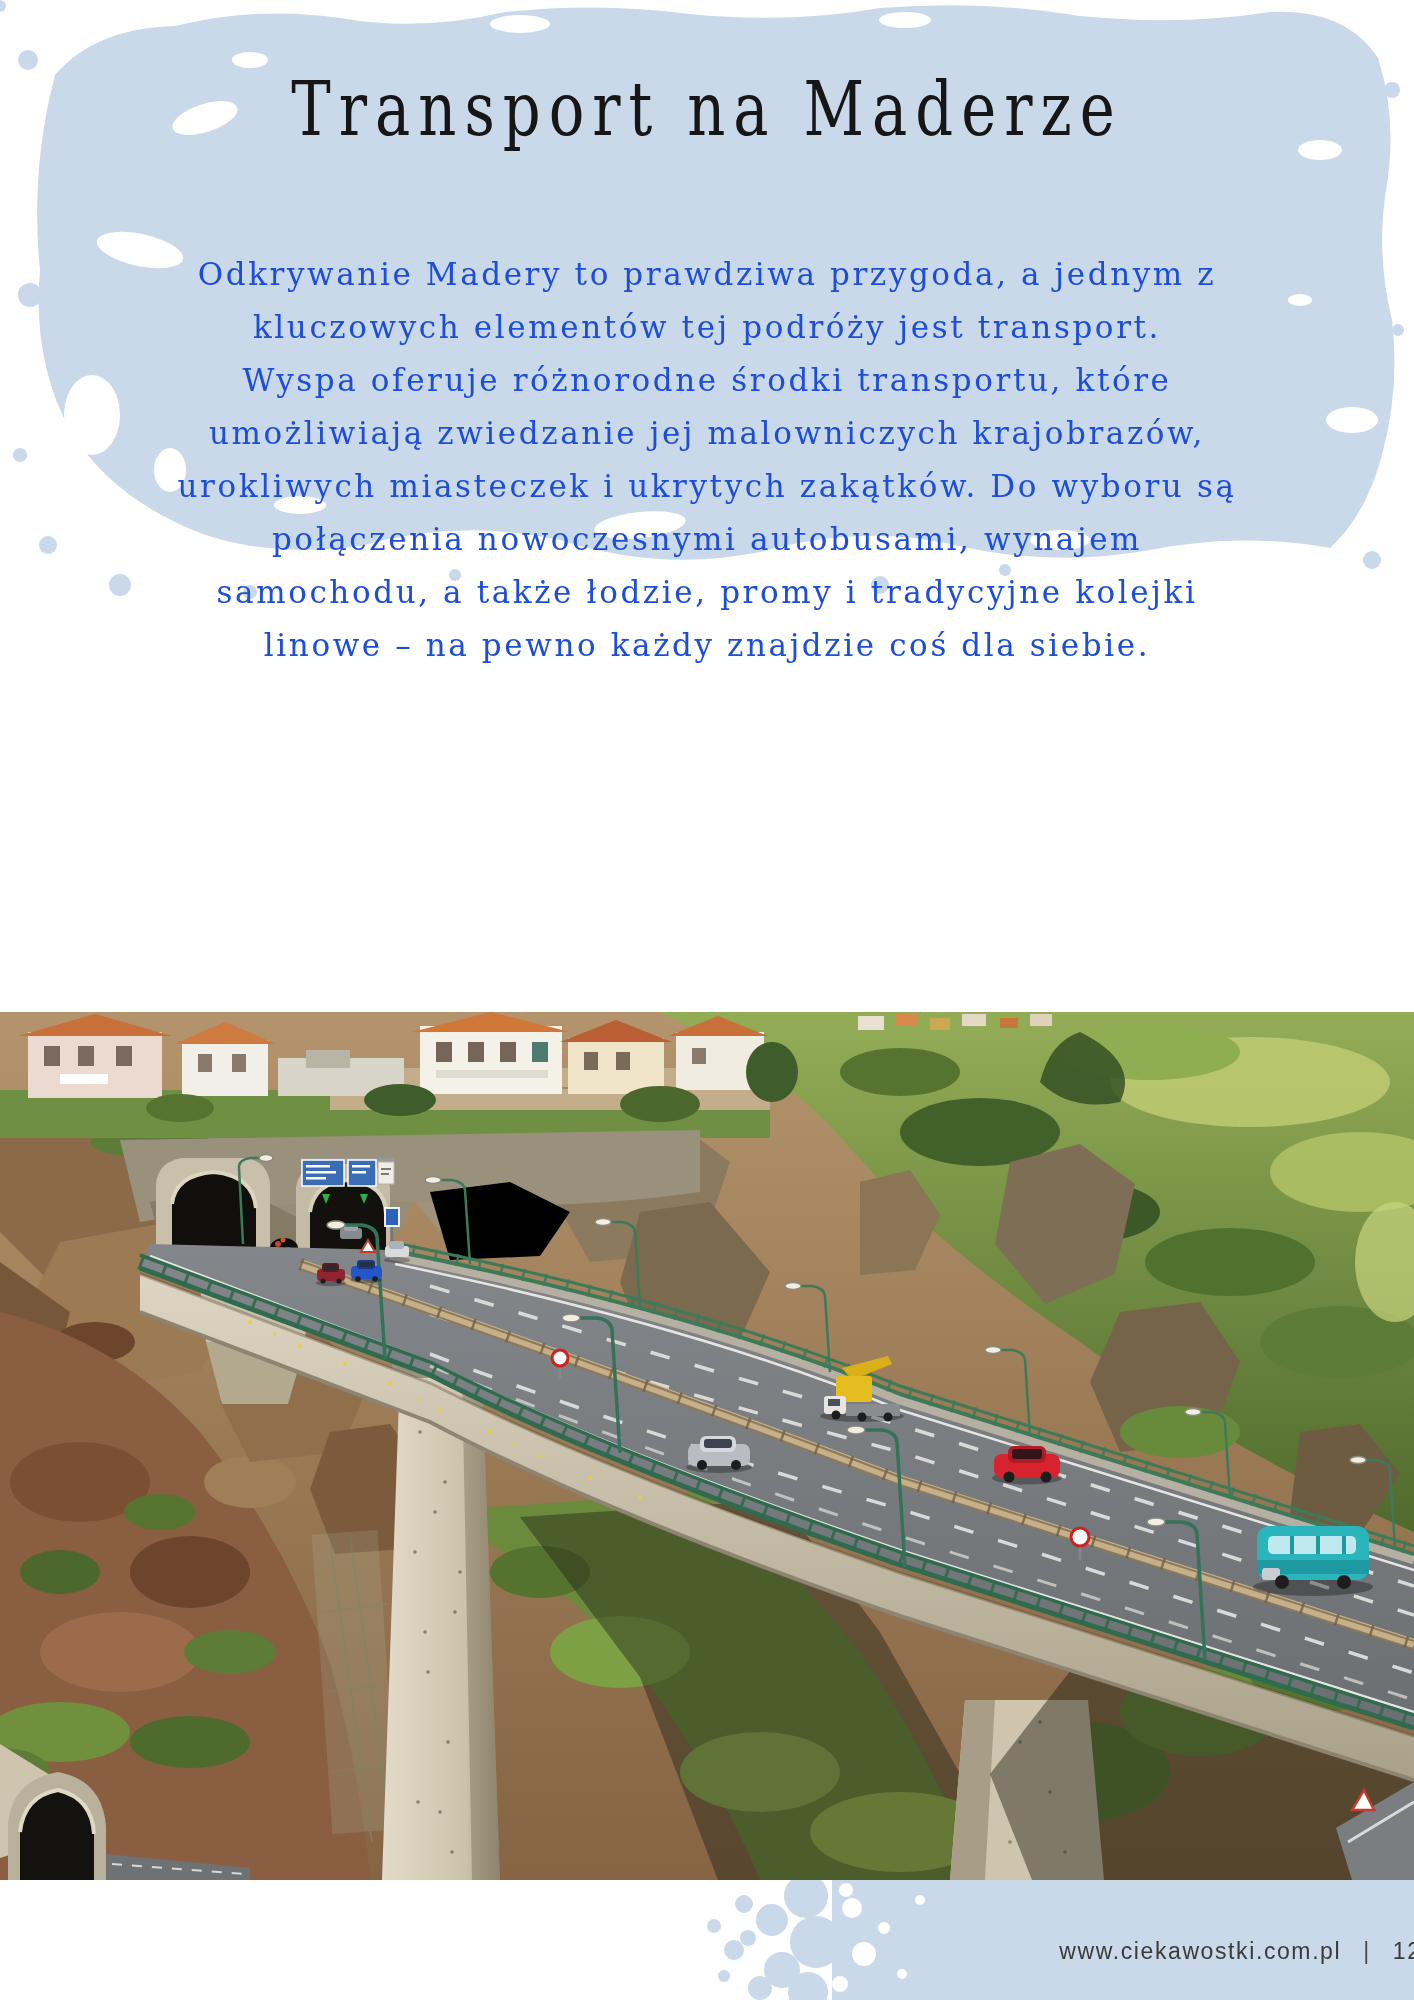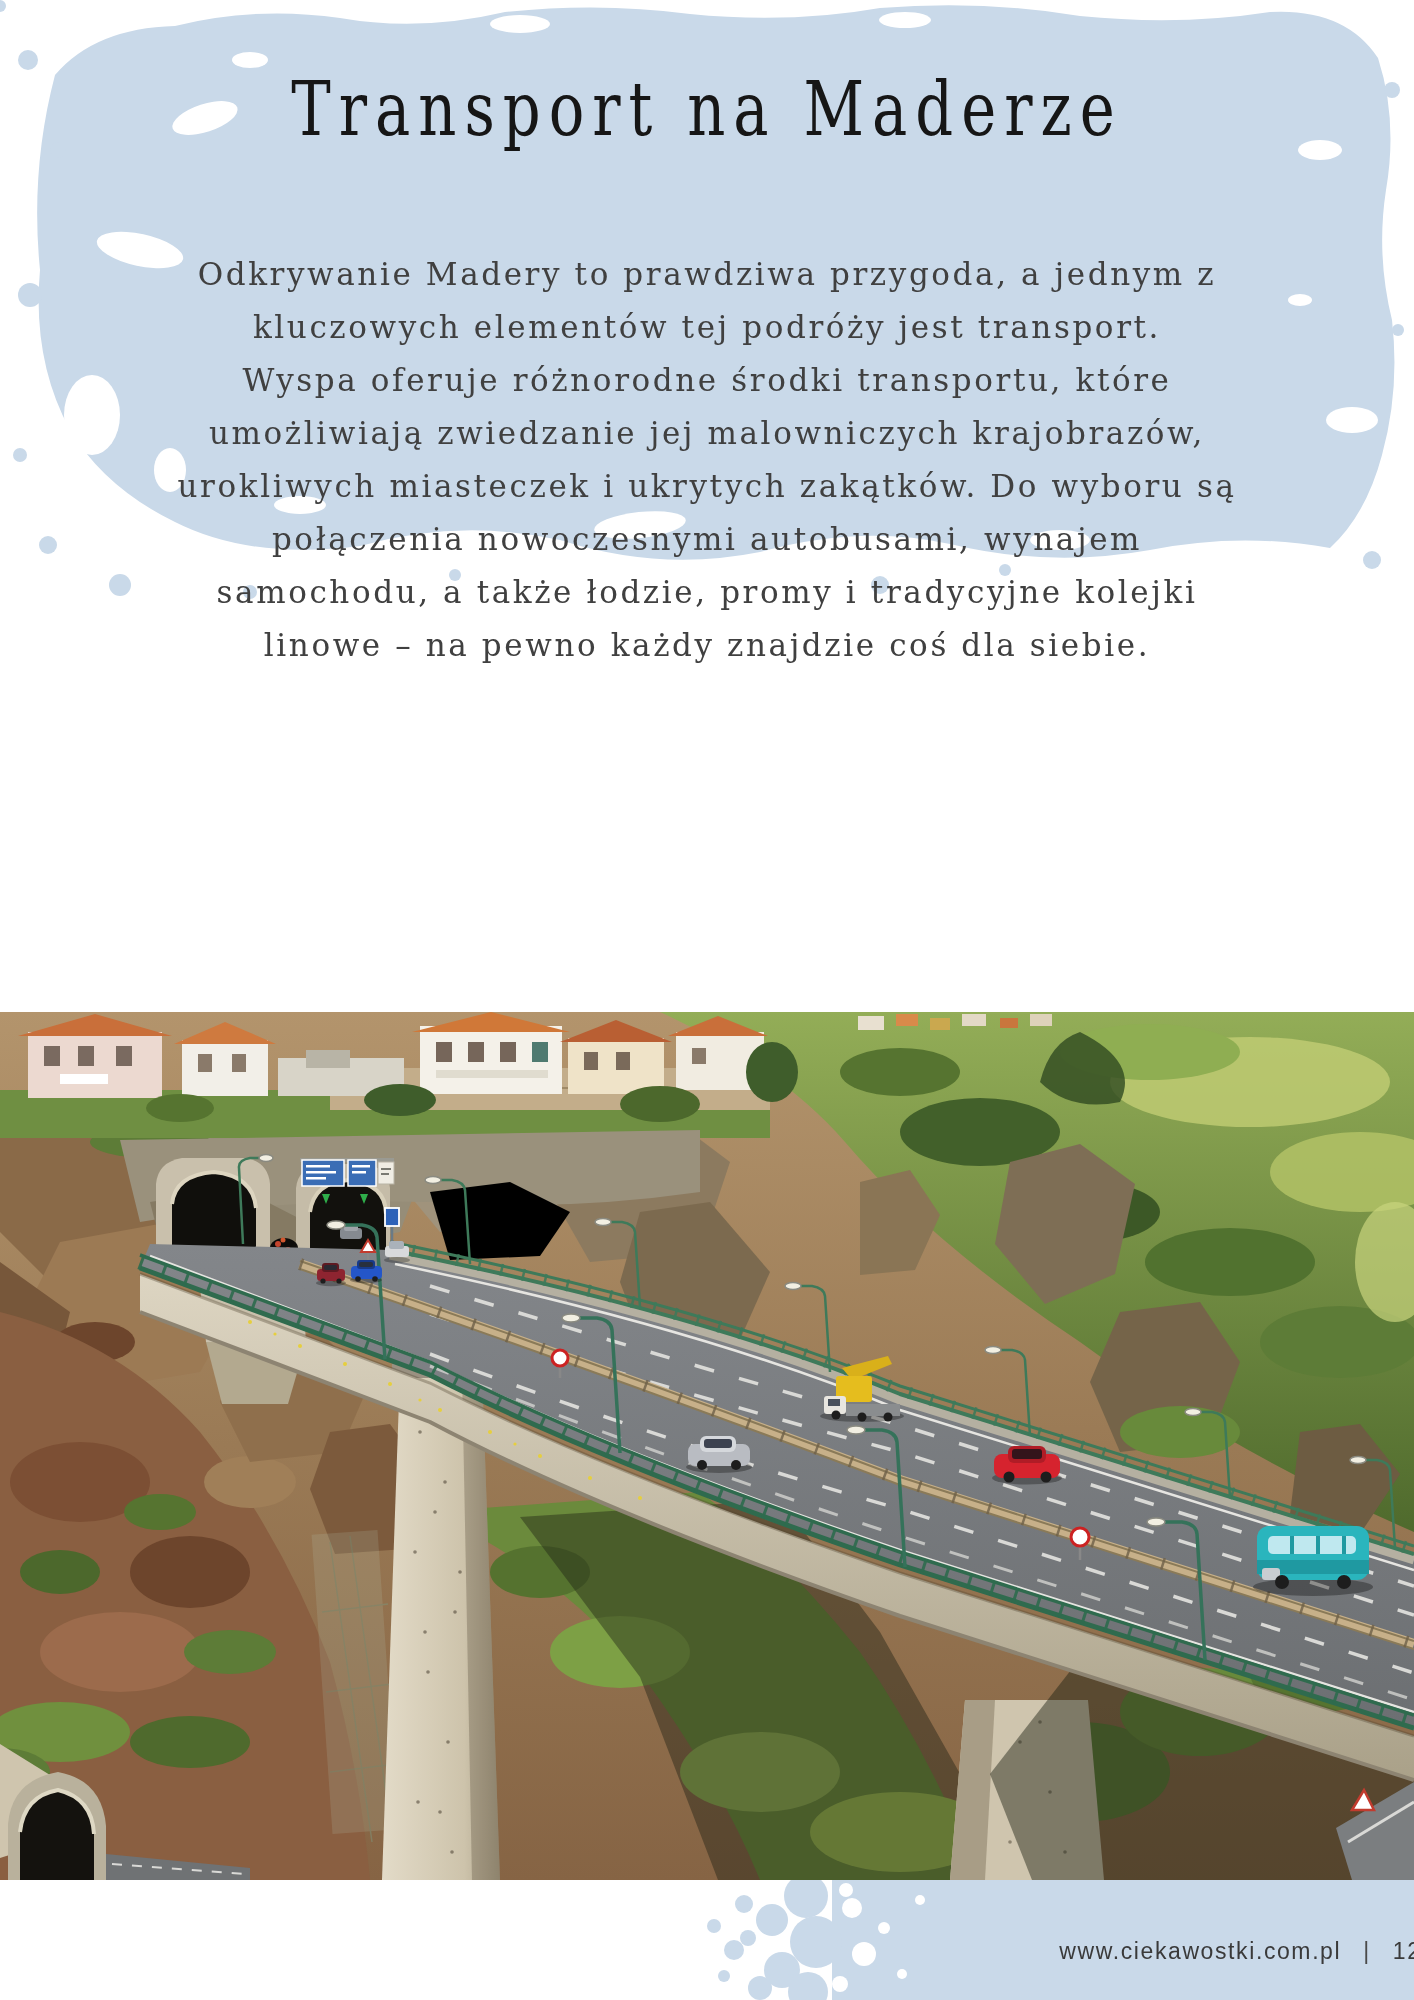--- a/index.html
+++ b/index.html
@@ -5,21 +5,21 @@
   html,body{margin:0;padding:0;background:#ffffff;}
   .page{position:relative;width:1414px;height:2000px;background:#ffffff;overflow:hidden;
         font-family:"DejaVu Serif", serif;padding-left:48px;}
   
   .splash{position:absolute;left:0;top:0;width:1414px;height:690px;pointer-events:none;}
   
   .title{position:absolute;left:0;top:66px;width:1414px;text-align:center;
          font-family:"DejaVu Serif", serif;font-size:74px;font-weight:500;color:#161616;
          letter-spacing:10px;transform:scaleX(.80);transform-origin:50% 50%;white-space:nowrap;}
   .body-par{position:absolute;left:57px;width:1300px;text-align:center;white-space:pre-line;
-            font-family:"DejaVu Serif", serif;font-size:31px;color:#404040;
+            font-family:"DejaVu Serif", serif;font-size:31px;color:#1d4ed8;
             letter-spacing:2.6px;line-height:53px;}
   .par1{top:248px;}
   .par2{top:738px;}
   
   .photo{position:absolute;left:0;top:1012px;width:1414px;height:868px;display:block;}
   
   .footerband{position:absolute;left:0;top:1880px;width:1414px;height:120px;}
   .footer-text{position:absolute;right:26px;top:1938px;width:700px;text-align:right;
                font-family:"Liberation Sans", sans-serif;font-size:23px;color:#3a3a3a;
                letter-spacing:1.6px;}

